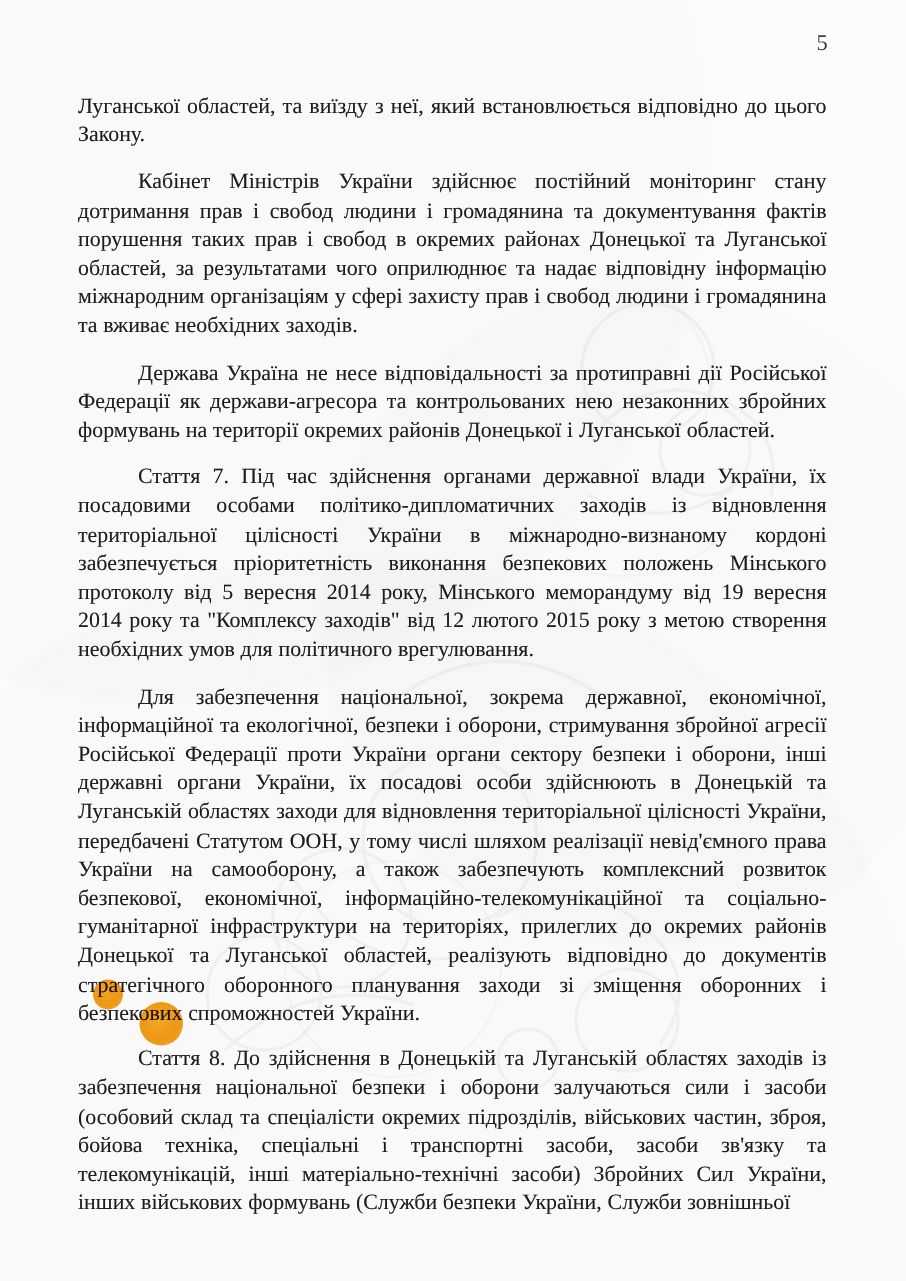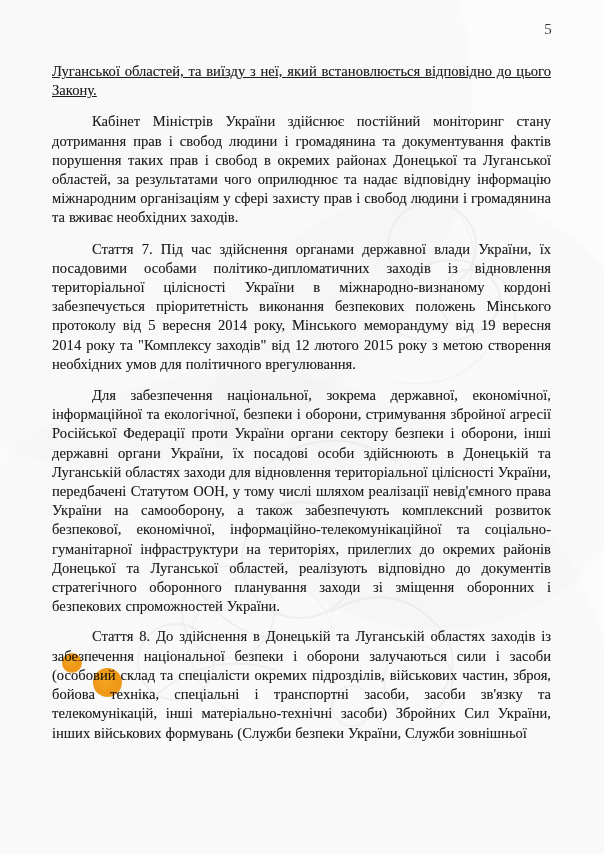--- a/index.html
+++ b/index.html
@@ -65,21 +65,20 @@
     text-justify: inter-word;
     text-indent: 40px;
     color: #1d1d1d;
     word-spacing: 0.2px;
     
     text-shadow: 0 0 0.35px rgba(0,0,0,0.35);
   }
 
   p.para.no-indent {
     text-indent: 0;
-    text-decoration: underline;
   }
 
   p.para.tight {
     margin-bottom: 11px;
   }
 
   
   .blob {
     position: absolute;
     border-radius: 50%;
@@ -142,20 +141,21 @@
 
   <div id="page-number">5</div>
 
   <div id="body-text">
 
     <p class="para no-indent">Луганської областей, та виїзду з неї, який встановлюється відповідно до цього Закону.</p>
 
     <p class="para">Кабінет Міністрів України здійснює постійний моніторинг стану дотримання прав і свобод людини і громадянина та документування фактів порушення таких прав і свобод в окремих районах Донецької та Луганської областей, за результатами чого оприлюднює та надає відповідну інформацію міжнародним організаціям у сфері захисту прав і свобод людини і громадянина та вживає необхідних заходів.</p>
 
 
+    <p class="para">Держава Україна не несе відповідальності за протиправні дії Російської Федерації як держави-агресора та контрольованих нею незаконних збройних формувань на території окремих районів Донецької і Луганської областей.</p>
 
     <p class="para">Стаття 7. Під час здійснення органами державної влади України, їх посадовими особами політико-дипломатичних заходів із відновлення територіальної цілісності України в міжнародно-визнаному кордоні забезпечується пріоритетність виконання безпекових положень Мінського протоколу від 5 вересня 2014 року, Мінського меморандуму від 19 вересня 2014 року та "Комплексу заходів" від 12 лютого 2015 року з метою створення необхідних умов для політичного врегулювання.</p>
 
     <p class="para tight">Для забезпечення національної, зокрема державної, економічної, інформаційної та екологічної, безпеки і оборони, стримування збройної агресії Російської Федерації проти України органи сектору безпеки і оборони, інші державні органи України, їх посадові особи здійснюють в Донецькій та Луганській областях заходи для відновлення територіальної цілісності України, передбачені Статутом ООН, у тому числі шляхом реалізації невід'ємного права України на самооборону, а також забезпечують комплексний розвиток безпекової, економічної, інформаційно-телекомунікаційної та соціально-гуманітарної інфраструктури на територіях, прилеглих до окремих районів Донецької та Луганської областей, реалізують відповідно до документів стратегічного оборонного планування заходи зі зміщення оборонних і безпекових спроможностей України.</p>
 
     <p class="para">Стаття 8. До здійснення в Донецькій та Луганській областях заходів із забезпечення національної безпеки і оборони залучаються сили і засоби (особовий склад та спеціалісти окремих підрозділів, військових частин, зброя, бойова техніка, спеціальні і транспортні засоби, засоби зв'язку та телекомунікацій, інші матеріально-технічні засоби) Збройних Сил України, інших військових формувань (Служби безпеки України, Служби зовнішньої</p>
 
   </div>
 
   <div class="blob" id="blob-1"></div>

